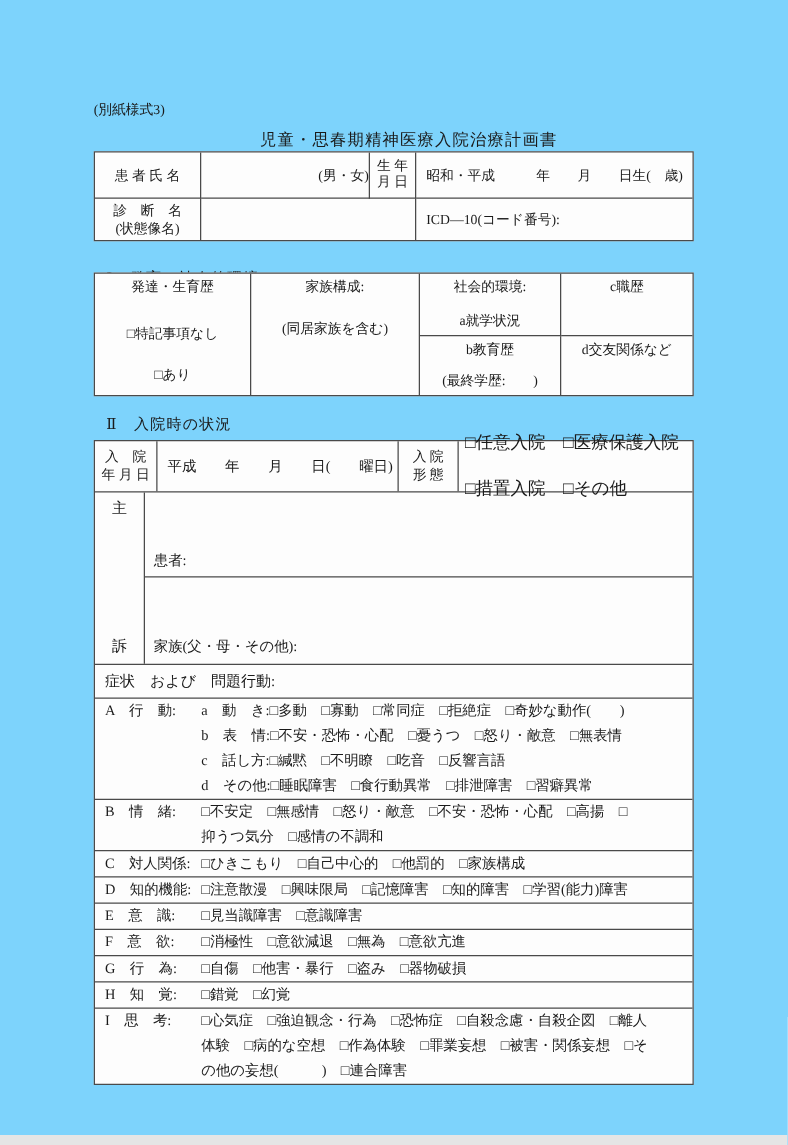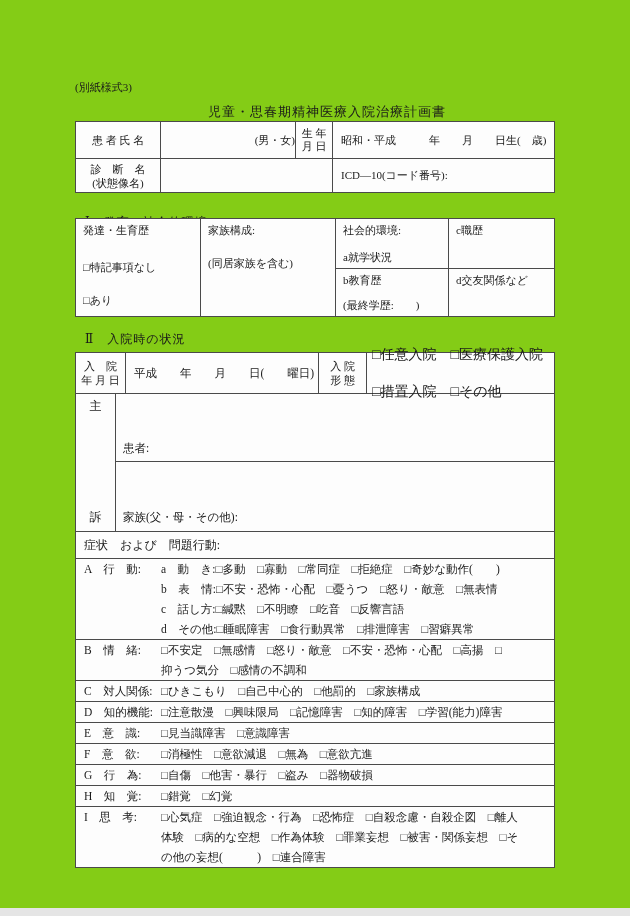--- a/index.html
+++ b/index.html
@@ -1,20 +1,20 @@
 <!DOCTYPE html>
 <html><head>
 <meta charset="utf-8">
 <style>
   * { margin:0; padding:0; box-sizing:border-box; }
   html,body { width:630px; height:916px; }
   body { background:#ffffff; }
   .page {
     position:relative; width:630px; height:916px;
-    background:#84cc16; overflow:hidden;
+    background:#7dd3fc; overflow:hidden;
     font-family:"Liberation Serif","DejaVu Serif",serif;
     color:#1a1a1a;
   }
   .sheet { position:absolute; left:75px; top:78px; width:480px; }
   .note { position:absolute; top:2px; left:0; font-size:11px; }
   .doc-title { position:absolute; top:25px; left:12px; width:100%; text-align:center; font-size:13px; letter-spacing:1px; }
 
   .grid-table { background:#fdfdfd; border:1px solid #4a4a4a; }
   .br { border-right:1px solid #4a4a4a; }
   .bb { border-bottom:1px solid #4a4a4a; }
@@ -33,21 +33,21 @@
   .c-icd { grid-column:4; grid-row:2; padding-left:8px; }
 
   
   .sec-heading { position:absolute; left:10px; font-size:12px; letter-spacing:1px; }
   .h1 { top:136px; }
   .h2 { top:253px; }
 
   
   .t2 { position:absolute; top:140px; left:0; width:480px; display:grid;
         grid-template-columns:125px 135px 113px 1fr; grid-template-rows:50px 47px; }
-  .t2 .cell { font-size:11px; line-height:15px; padding:4px 7px; }
+  .t2 .cell { font-size:11px; line-height:15px; padding:4px 7px;text-align:center; }
   .c-dev { grid-column:1; grid-row:1/3; }
   .c-fam { grid-column:2; grid-row:1/3; }
   .c-soc-top { grid-column:3; grid-row:1; }
   .c-job { grid-column:4; grid-row:1; }
   .c-soc-bot { grid-column:3; grid-row:2; }
   .c-friend { grid-column:4; grid-row:2; }
   .gap-lg { margin-top:22px; }
   .gap-md { margin-top:18px; }
   .gap-sm { margin-top:12px; }
   .gap-xs { margin-top:10px; }

